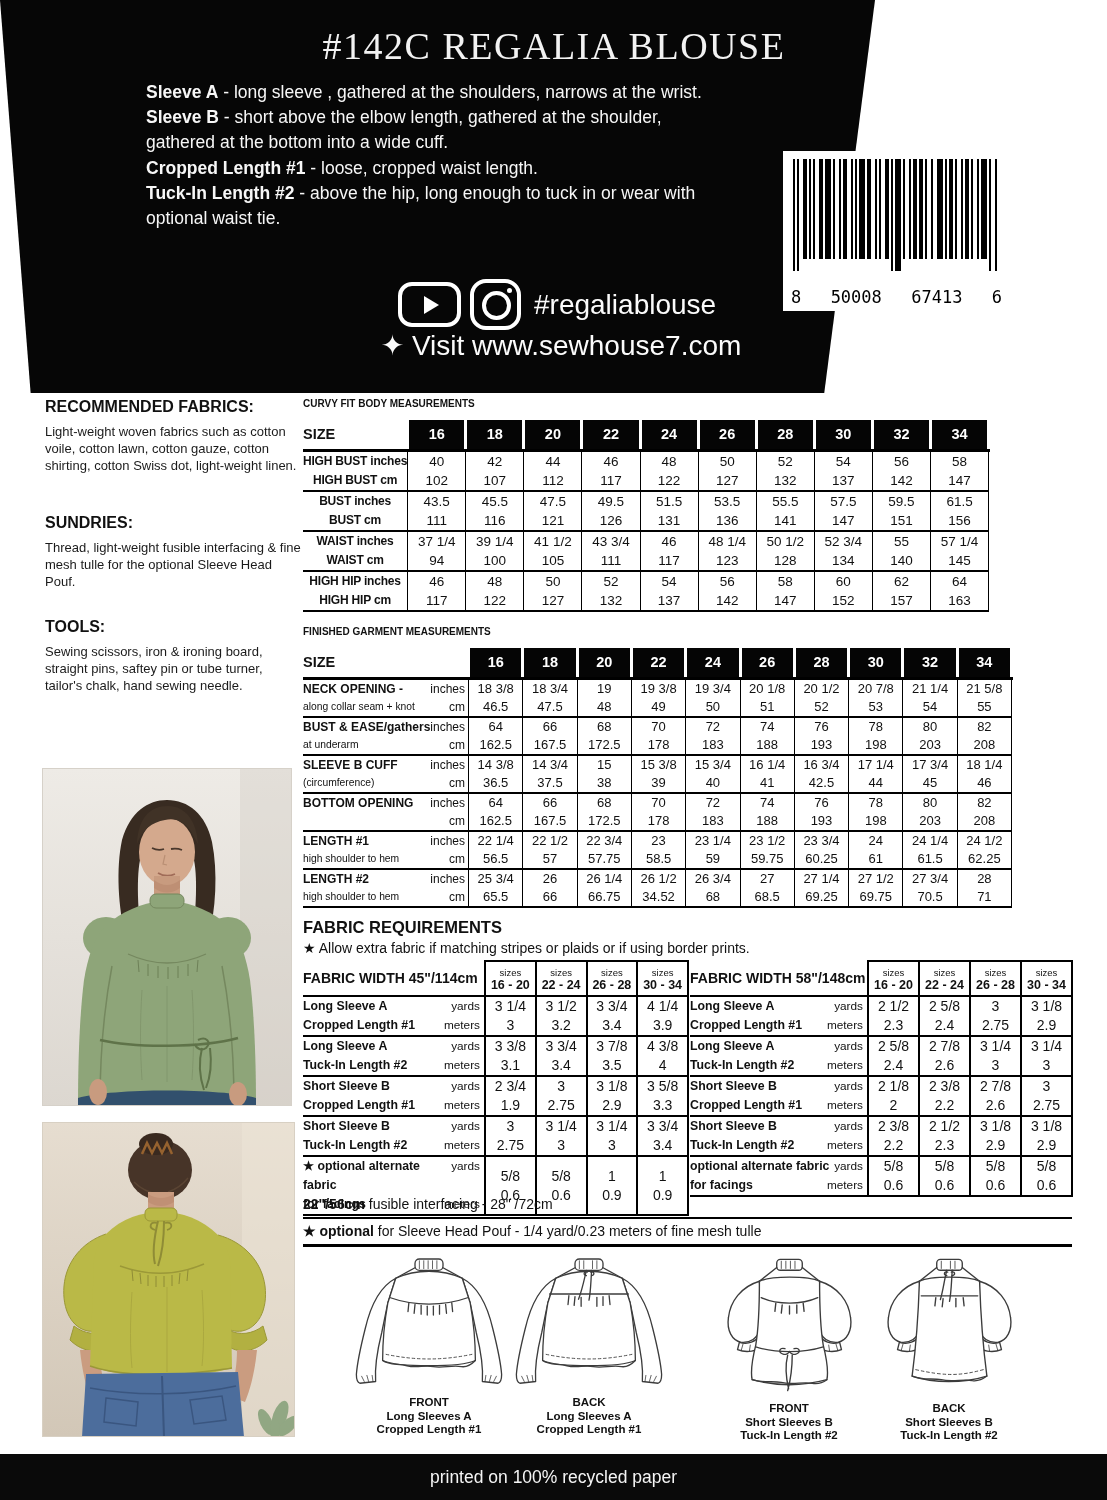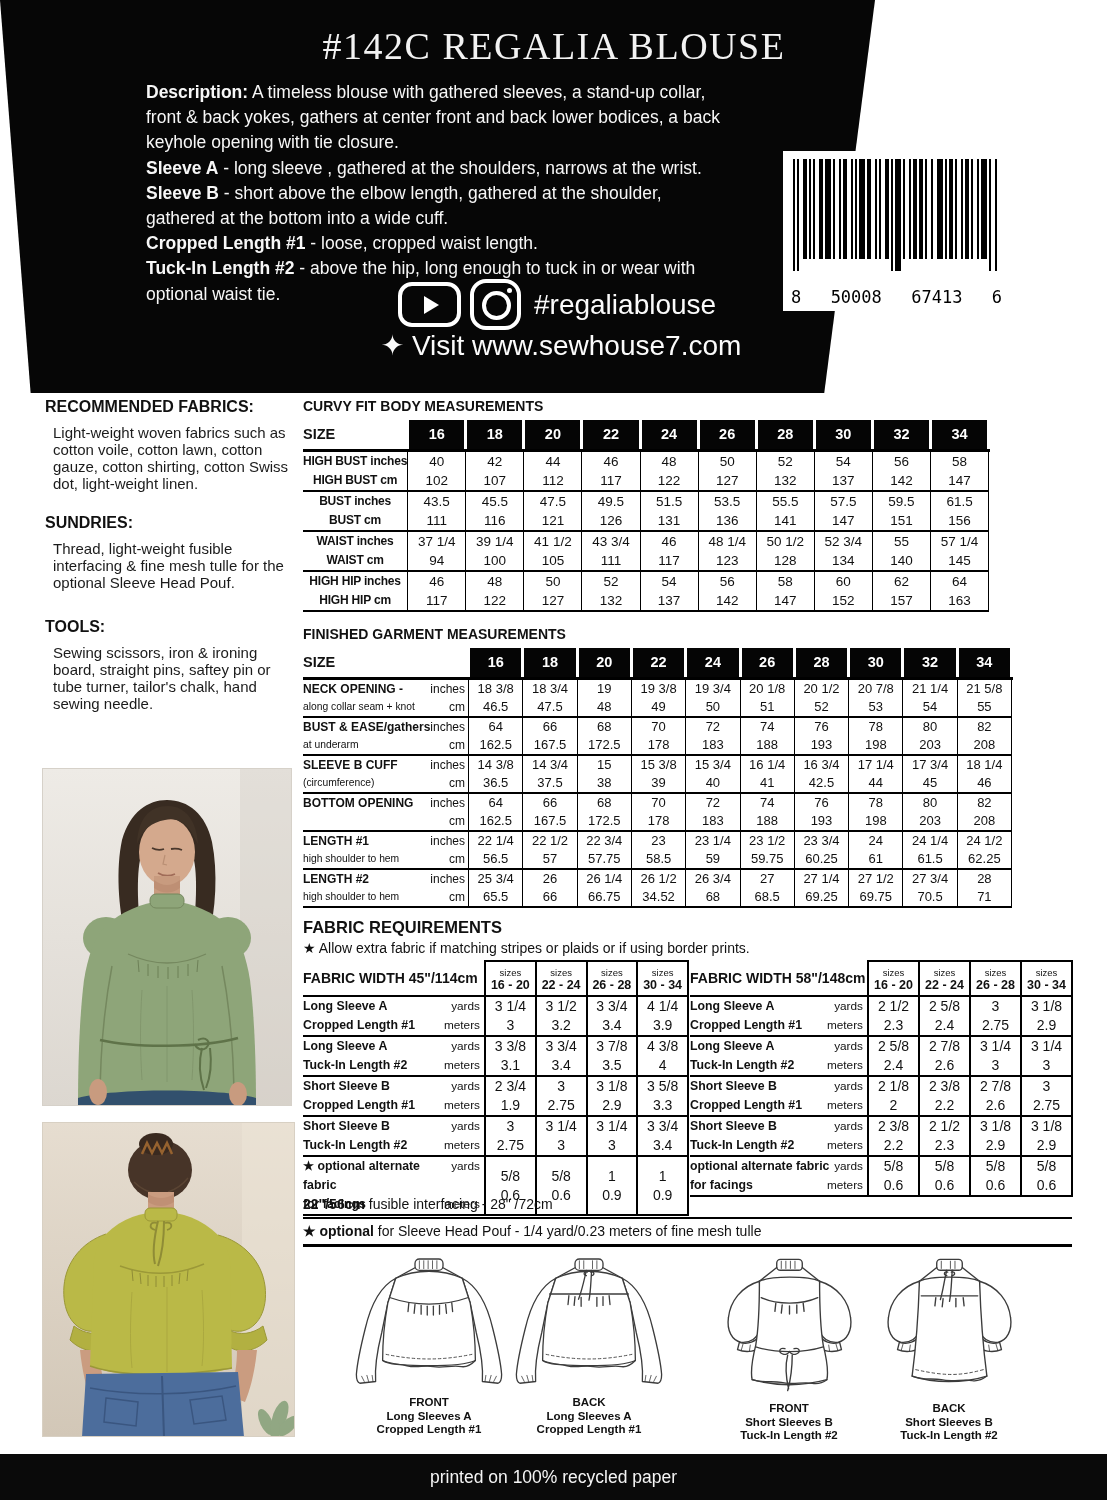--- a/index.html
+++ b/index.html
@@ -23,24 +23,24 @@
   .ig .dot{position:absolute;right:5px;top:5px;width:5px;height:5px;background:#fff;border-radius:50%;}
   #hashtag{font-size:28px;color:#fbfbfb;margin-left:4px;}
   #visit{position:absolute;left:366px;top:329px;width:390px;text-align:center;font-size:28px;color:#fbfbfb;white-space:nowrap;}
   
   #barcode{position:absolute;left:783px;top:151px;width:227px;height:160px;background:#fff;color:#000;}
   #barcode .digits{position:absolute;left:8px;right:8px;bottom:4px;display:flex;justify-content:space-between;
        font-family:"DejaVu Sans Mono",monospace;font-size:17px;}
   
   .sideSec{position:absolute;left:45px;width:256px;}
   .side-h{font-size:16px;font-weight:700;margin:0 0 7px 0;}
-  .side-p{font-size:15px;line-height:17px;margin:8px;color:#1b1b1b;}
+  .side-p{font-size:13px;line-height:17px;margin:0;color:#1b1b1b;}
   .photo{position:absolute;left:42px;}
   
-  .secTitle{position:absolute;font-size:14px;font-weight:700;white-space:nowrap;}
+  .secTitle{position:absolute;font-size:10px;font-weight:700;white-space:nowrap;}
   
   .mt{border-collapse:collapse;table-layout:fixed;color:#111;border-right:1.5px solid #000;}
   .mt th,.mt td{padding:0;vertical-align:middle;}
   .mt .lbl{font-size:14.5px;font-weight:700;text-align:left;border-bottom:3px solid #000;}
   .mt .sz{background:#050505;color:#fff;font-size:14.5px;font-weight:700;text-align:center;
           border-left:3px solid #fff;border-right:3px solid #fff;border-bottom:3px solid #000;}
   .mt thead tr{height:30px;}
   .mt tbody th,.mt tbody td{border-bottom:2px solid #000;}
   .mt tbody td{border-left:1.5px solid #000;text-align:center;font-size:13.5px;}
   .bm tbody tr{height:40px;} .bm tbody td div{line-height:19px;}
@@ -87,21 +87,20 @@
   #footer span{color:#f5f5f5;font-size:17.5px;}
 </style>
 </head>
 <body>
 
 <div id="page">
 
   <div id="hdr">
     <div class="title">#142C REGALIA BLOUSE</div>
     <div id="desc">
-      <p><b>Description:</b><span>  A timeless blouse with gathered sleeves, a stand-up collar, front &amp; back yokes, gathers at center front and back lower bodices, a back keyhole opening with tie closure.</span></p>
       <p><b>Sleeve A</b><span> - long sleeve , gathered at the shoulders, narrows at the wrist.</span></p>
       <p><b>Sleeve B</b><span> - short above the elbow length, gathered at the shoulder, gathered at the bottom into a wide cuff.</span></p>
       <p><b>Cropped Length #1</b><span> - loose, cropped waist length.</span></p>
       <p><b>Tuck-In Length #2</b><span> - above the hip, long enough to tuck in or wear with optional waist tie.</span></p>
     </div>
     <div id="social">
       <div class="yt">
           <div class="tri"></div>
         </div>
       <div class="ig">

